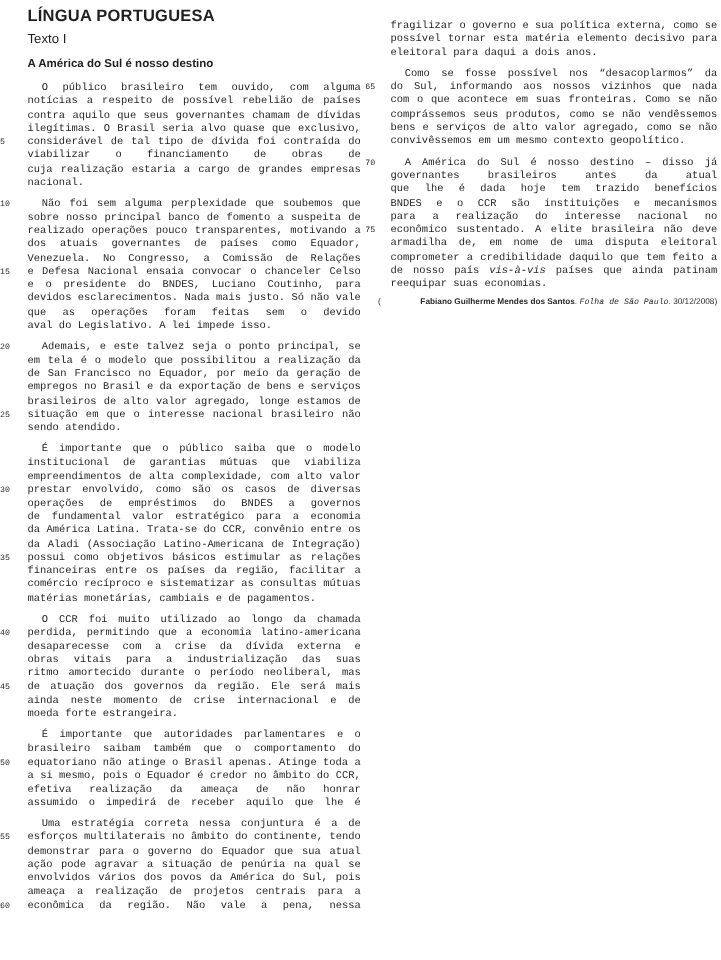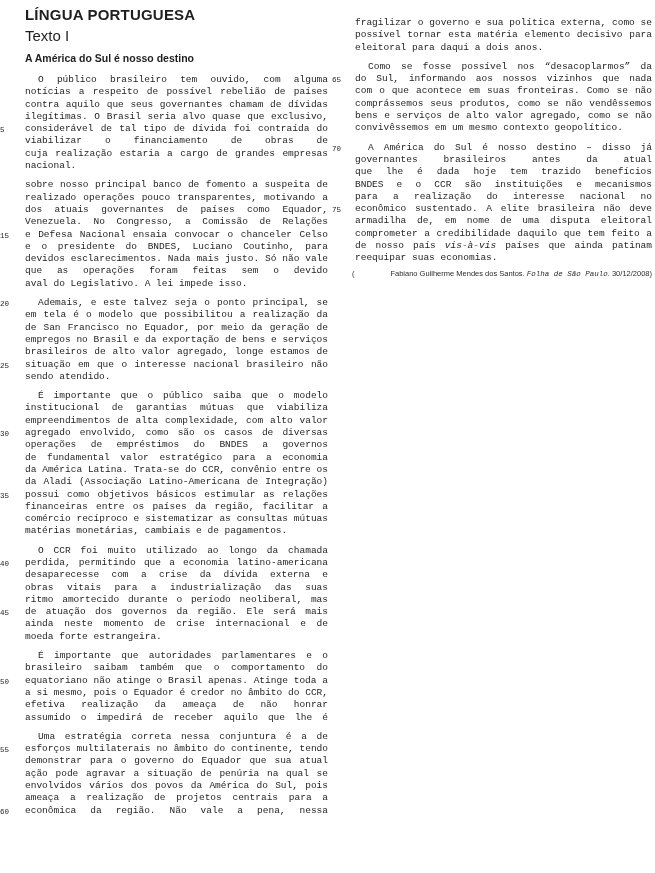--- a/index.html
+++ b/index.html
@@ -14,21 +14,21 @@
   .col{position:absolute;top:0;}
   .col.left{left:0;top:6px;width:331px;}
   .col.right{left:332px;top:8px;width:323px;}
   .doc-title{
     margin-left:25px;
     font-size:15px;font-weight:bold;letter-spacing:0.2px;
     line-height:17px;
   }
   .texto-label{
     margin-left:25px;margin-top:6px;
-    font-size:15px;line-height:13px;
+    font-size:12px;line-height:13px;
   }
   .art-heading{
     margin-top:10px;
     padding-left:25px;padding-right:3px;
     font-size:10.5px;font-weight:bold;line-height:13px;
   }
   .lines{margin-top:9px;font-family:Liberation Mono, monospace;}
   .para{margin-bottom:7px;}
   .para:last-child{margin-bottom:0;}
   .line{
@@ -50,21 +50,21 @@
     font-size:7.5px;line-height:10px;
     text-indent:0;
   }
   .attribution{
     margin-top:4px;
     padding-right:3px;
     text-align:right;
     font-size:7.5px;line-height:10px;
     color:#2a2a2a;
   }
-  .attribution b{font-weight:normal;padding-left:36px;}
+  .attribution b{font-weight:bold;padding-left:36px;}
   .attribution i{font-style:italic;font-family:Liberation Mono, monospace;}
 </style>
 </head>
 <body>
 
 <div class="page">
 
   <div class="col left">
     <div class="doc-title">LÍNGUA PORTUGUESA</div>
     <div class="texto-label">Texto I</div>
@@ -74,20 +74,21 @@
           <div class="line indent"><span>O público brasileiro tem ouvido, com alguma frequência,</span></div>
           <div class="line"><span>notícias a respeito de possível rebelião de países vizinhos</span></div>
           <div class="line"><span>contra aquilo que seus governantes chamam de dívidas</span></div>
           <div class="line"><span>ilegítimas. O Brasil seria alvo quase que exclusivo, pois parte</span></div>
           <div class="line"><span class="num">5</span><span>considerável de tal tipo de dívida foi contraída do governo</span></div>
           <div class="line"><span>viabilizar o financiamento de obras de infraestrutura, obras</span></div>
           <div class="line"><span>cuja realização estaria a cargo de grandes empresas de capital</span></div>
           <div class="line endline"><span>nacional.</span></div>
         </div>
         <div class="para">
+          <div class="line indent"><span class="num">10</span><span>Não foi sem alguma perplexidade que soubemos que pesa</span></div>
           <div class="line"><span>sobre nosso principal banco de fomento a suspeita de ter</span></div>
           <div class="line"><span>realizado operações pouco transparentes, motivando a reação</span></div>
           <div class="line"><span>dos atuais governantes de países como Equador, Paraguai e</span></div>
           <div class="line"><span>Venezuela. No Congresso, a Comissão de Relações Exteriores</span></div>
           <div class="line"><span class="num">15</span><span>e Defesa Nacional ensaia convocar o chanceler Celso Amorim</span></div>
           <div class="line"><span>e o presidente do BNDES, Luciano Coutinho, para prestar os</span></div>
           <div class="line"><span>devidos esclarecimentos. Nada mais justo. Só não vale dizer</span></div>
           <div class="line"><span>que as operações foram feitas sem o devido conhecimento e</span></div>
           <div class="line endline"><span>aval do Legislativo. A lei impede isso.</span></div>
         </div>
@@ -97,21 +98,21 @@
           <div class="line"><span>de San Francisco no Equador, por meio da geração de</span></div>
           <div class="line"><span>empregos no Brasil e da exportação de bens e serviços</span></div>
           <div class="line"><span>brasileiros de alto valor agregado, longe estamos de uma</span></div>
           <div class="line"><span class="num">25</span><span>situação em que o interesse nacional brasileiro não esteja</span></div>
           <div class="line endline"><span>sendo atendido.</span></div>
         </div>
         <div class="para">
           <div class="line indent"><span>É importante que o público saiba que o modelo</span></div>
           <div class="line"><span>institucional de garantias mútuas que viabiliza</span></div>
           <div class="line"><span>empreendimentos de alta complexidade, com alto valor</span></div>
-          <div class="line"><span class="num">30</span><span>agregado envolvido, como são os casos de diversas</span></div>
+          <div class="line"><span class="num">30</span><span>prestar envolvido, como são os casos de diversas</span></div>
           <div class="line"><span>operações de empréstimos do BNDES a governos vizinhos, é</span></div>
           <div class="line"><span>de fundamental valor estratégico para a economia brasileira e</span></div>
           <div class="line"><span>da América Latina. Trata-se do CCR, convênio entre os países</span></div>
           <div class="line"><span>da Aladi (Associação Latino-Americana de Integração) que</span></div>
           <div class="line"><span class="num">35</span><span>possui como objetivos básicos estimular as relações</span></div>
           <div class="line"><span>financeiras entre os países da região, facilitar a expansão do</span></div>
           <div class="line"><span>comércio recíproco e sistematizar as consultas mútuas em</span></div>
           <div class="line endline"><span>matérias monetárias, cambiais e de pagamentos.</span></div>
         </div>
         <div class="para">

